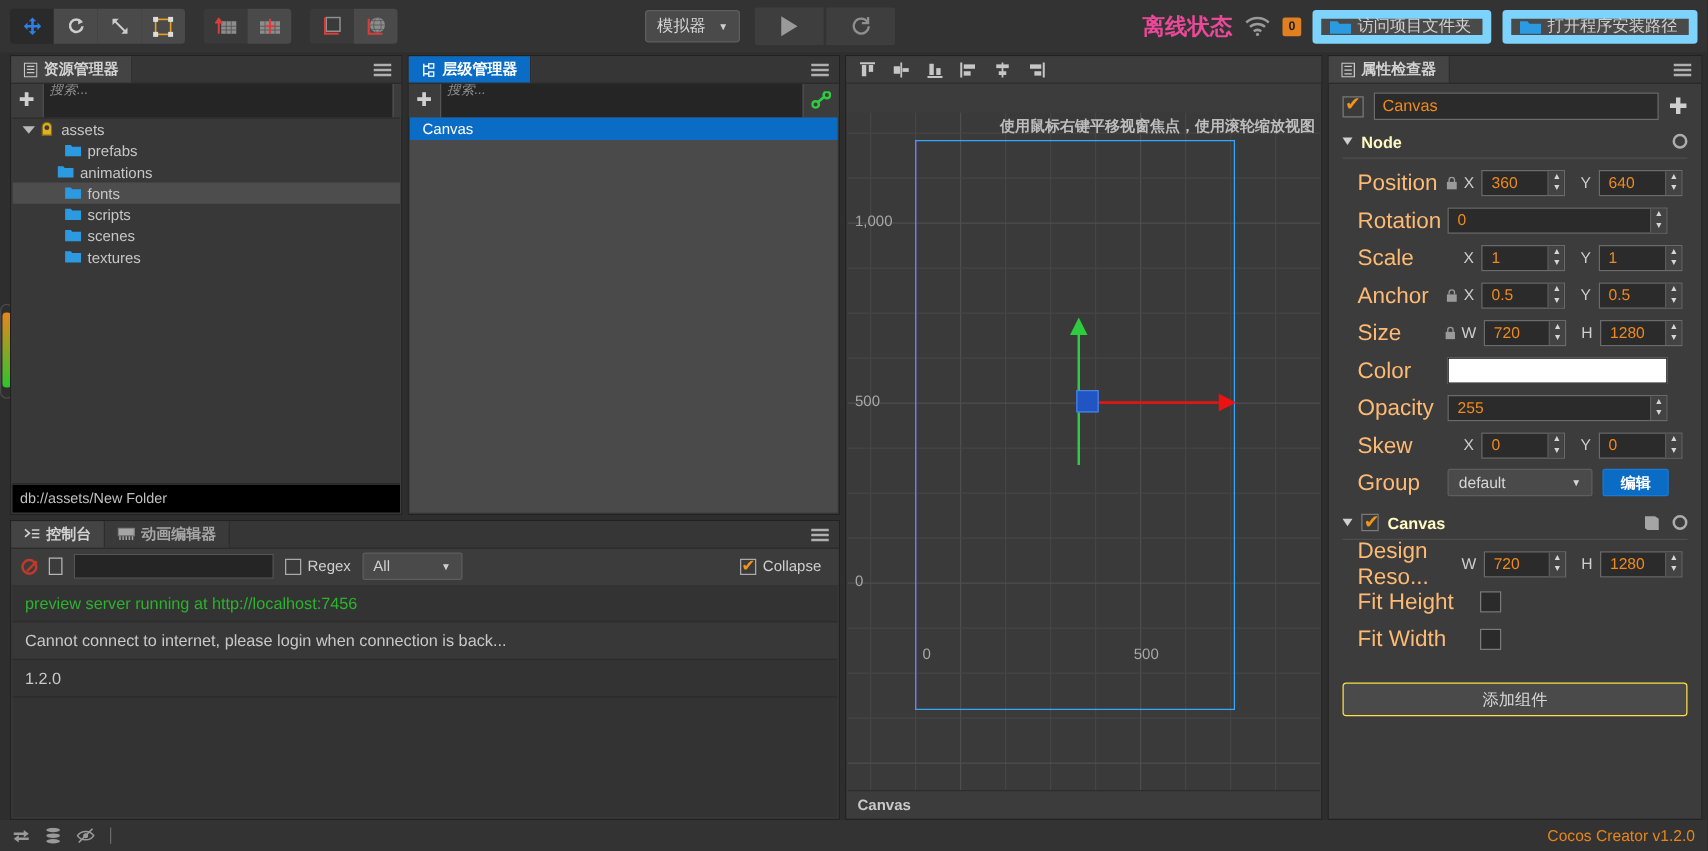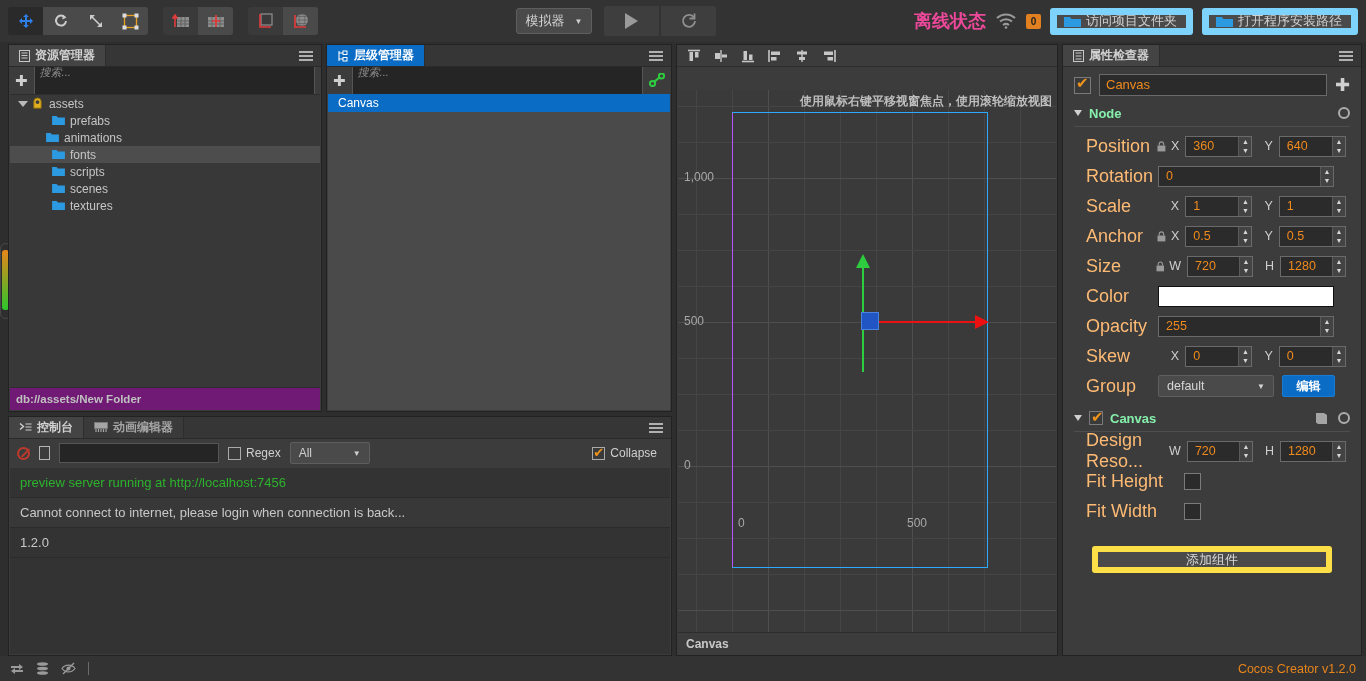--- a/index.html
+++ b/index.html
@@ -87,23 +87,23 @@
     color: #8d8d8d; font-size: 11px; font-style: italic; padding: 0 5px; line-height: 16px;
   }
   .tree { background: #383838; position: absolute; left:1px; right:1px; top:49px; bottom: 24px; overflow: hidden; border-top:1px solid #2d2d2d;}
   .tree-row { height: 17px; display: flex; align-items: center; font-size: 12px; color: #c6c6c6; padding-left: 8px; cursor: pointer; }
   .tree-row.selected { background: #4d4d4d; align-items: center; }
   .tri { width: 0; height: 0; border-left: 5px solid transparent; border-right: 5px solid transparent; border-top: 6px solid #b9b9b9; margin-right: 3px;}
   .ic-assets { width: 13px; height: 13px; margin-right: 5px; }
   .ic-folder { width: 13px; height: 11px; margin-right: 5px; }
   .path-bar {
     position: absolute; left: 1px; right: 1px; bottom: 1px; height: 23px;
-    background: #701a75; border-top: 1px solid #2d2d2d;
+    background: #000000; border-top: 1px solid #2d2d2d;
     display: flex; align-items: center; padding-left: 6px;
-    font-size: 11.5px; color: #c0c0c0; font-weight: bold;
+    font-size: 11.5px; color: #c0c0c0; font-weight: normal;
   }
 
   
   #hier-panel { left: 326px; top: 44px; width: 346px; height: 368px; }
   .link-ico { width: 16px; cursor: pointer; }
   .hrow { height: 18px; display: flex; align-items: center; padding-left: 10px; font-size: 12px; cursor: pointer; }
   .hrow.sel { background: #0a6cc4; color: #fff; }
   .hier-body { position: absolute; left: 1px; right: 1px; top: 49px; bottom: 1px; background: #4a4a4a; }
 
   
@@ -164,21 +164,21 @@
 
   
   #insp-panel { left: 1062px; top: 44px; width: 300px; height: 612px; }
   .insp-body { position: absolute; left:1px; right:1px; top: 23px; bottom: 1px; background: #3c3c3c; overflow: hidden; }
   .node-name-row { height: 34px; display: flex; align-items: center; gap: 8px; padding: 0 10px; }
   .name-input {
     flex: 1; height: 22px; background: #2b2b2b; border: 1px solid #6a6a6a;
     color: #f08a1c; font-size: 13px; padding: 0 6px; line-height: 20px;
   }
   .big-plus { font-size: 18px; color: #cfcfcf; font-weight: bold; cursor: pointer; line-height: 1;}
-  .sect-head { height: 22px; display: flex; align-items: center; gap: 7px; padding: 0 10px; font-weight: bold; color: #86efac; font-size: 13px;}
+  .sect-head { height: 22px; display: flex; align-items: center; gap: 7px; padding: 0 10px; font-weight: bold; color: #fef9c3; font-size: 13px;}
   .sect-head .arrow { width:0;height:0;border-left:4.5px solid transparent;border-right:4.5px solid transparent;border-top:6px solid #d0d0d0;}
   .sect-head .spacer { margin-left: auto; display:flex; gap: 10px; align-items:center;}
   .gear { width: 12px; height: 12px; border: 2px solid #adadad; border-radius: 50%; cursor: pointer;}
   .hr { height: 1px; background: #4e4e4e; margin: 2px 10px 4px 10px; }
   .prop-row { height: 30px; display: flex; align-items: center; padding: 0 14px 0 22px; }
   .prop-label { width: 72px; font-size: 18px; color: #fdba74; }
   .lock-ico { width: 9px; height: 11px; margin-right: 5px; }
   .xy { font-size: 12.5px; color: #cfcfcf; margin-right: 6px; }
   .numfield {
     position: relative; height: 21px; background: #2b2b2b; border: 1px solid #6a6a6a;
@@ -198,22 +198,22 @@
   }
   .blue-btn {
     margin-left: 8px; width: 53px; height: 22px; background: #0a6cc4; border: 1px solid #1a7bd4;
     border-radius: 2px; color: #fff; font-size: 12px; font-weight: bold;
     display: flex; align-items: center; justify-content: center; cursor: pointer;
   }
   .sq-check { width: 17px; height: 17px; background: #2b2b2b; border: 1px solid #7a7a7a; cursor: pointer; }
   .sq-check.on { background: #3a3a3a; position:relative; }
   .sq-check.on:after { content: '✔'; position: absolute; left: 1px; top: -4px; color: #f0941c; font-size: 15px; font-weight: bold;}
   .add-comp {
-    margin: 20px auto 0 auto; width: 240px; height: 27px; background: #4a4a4a;
-    border: 6px solid #fde047; border-radius: 3px; color: #d8d8d8; font-size: 13px;
+    margin: 20px auto 0 auto; width: 276px; height: 27px; background: #4a4a4a;
+    border: 1px solid #fde047; border-radius: 3px; color: #d8d8d8; font-size: 13px;
     display: flex; align-items: center; justify-content: center; cursor: pointer;
   }
 
   
   .statusbar { position: absolute; left:0; bottom: 0; width: 1366px; height: 25px; background: #333; display:flex; align-items:center; gap: 12px; padding-left: 10px;}
   .sb-ico { cursor: pointer; }
   .sb-div { width: 1px; height: 13px; background: #6a6a6a; }
   .version { margin-left: auto; padding-right: 10px; color: #e8851a; font-size: 12.5px; font-weight: normal; }
 
   

